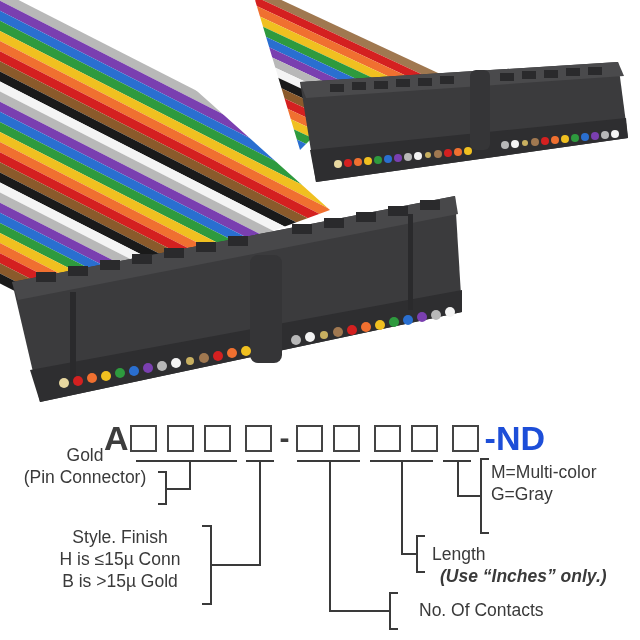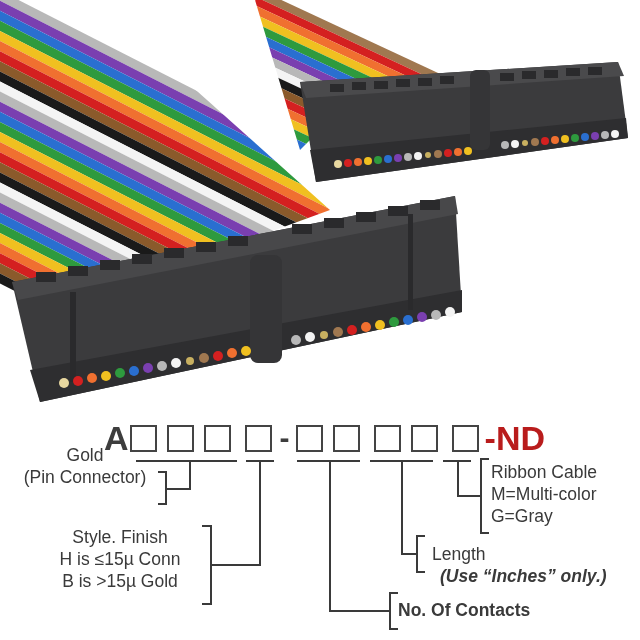--- a/index.html
+++ b/index.html
@@ -4,21 +4,21 @@
   <style>
     html, body { margin: 0; padding: 0; background: #ffffff; }
     body { width: 640px; height: 640px; position: relative; overflow: hidden;
            font-family: "Liberation Sans", sans-serif; color: #3a3a3a; }
     #product { position: absolute; left: 0; top: 0; width: 640px; height: 410px; }
 
     .pn { position: absolute; top: 421px; left: 104px; height: 34px; display: flex; align-items: center; }
     .pn-a { font-weight: bold; font-size: 34px; color: #3d3d3d; line-height: 34px; margin-right: 1px; }
     .pn-box { width: 27px; height: 27px; border: 2px solid #444; box-sizing: border-box; margin-right: 10px; background: #fff; }
     .pn-dash { font-weight: bold; font-size: 30px; color: #3d3d3d; margin: 0 6px 0 -2px; line-height: 30px; }
-    .pn-nd { font-weight: bold; font-size: 34px; color: #b91c1c; line-height: 34px; margin-left: -4px; }
+    .pn-nd { font-weight: bold; font-size: 34px; color: #1d4ed8; line-height: 34px; margin-left: -4px; }
 
     .line { position: absolute; background: #3a3a3a; }
     .lbl { position: absolute; font-size: 17.5px; line-height: 22px; color: #3a3a3a; white-space: nowrap; }
     .center { text-align: center; }
     .bi { font-weight: bold; font-style: italic; margin-left: 8px; }
   </style>
 </head>
 <body>
 
 <svg id="product" viewBox="0 0 640 410" xmlns="http://www.w3.org/2000/svg">
@@ -230,35 +230,34 @@
   <div>H is ≤15µ  Conn</div>
   <div>B is &gt;15µ  Gold</div>
 </div>
 
 <div class="line" style="left:457px;top:461px;width:2px;height:36px;"></div>
 <div class="line" style="left:457px;top:495px;width:24px;height:2px;"></div>
 <div class="line" style="left:480px;top:458px;width:2px;height:76px;"></div>
 <div class="line" style="left:480px;top:458px;width:9px;height:2px;"></div>
 <div class="line" style="left:480px;top:532px;width:9px;height:2px;"></div>
 <div class="lbl" style="left:491px;top:461px;">
-  <div>Ribbon Cable</div>
   <div>M=Multi-color</div>
   <div>G=Gray</div>
 </div>
 
 <div class="line" style="left:401px;top:461px;width:2px;height:94px;"></div>
 <div class="line" style="left:401px;top:553px;width:16px;height:2px;"></div>
 <div class="line" style="left:416px;top:535px;width:2px;height:38px;"></div>
 <div class="line" style="left:416px;top:535px;width:9px;height:2px;"></div>
 <div class="line" style="left:416px;top:571px;width:9px;height:2px;"></div>
 <div class="lbl" style="left:432px;top:543px;">
   <div>Length</div>
   <div class="bi">(Use “Inches” only.)</div>
 </div>
 
 <div class="line" style="left:329px;top:461px;width:2px;height:150px;"></div>
 <div class="line" style="left:329px;top:610px;width:62px;height:2px;"></div>
 <div class="line" style="left:389px;top:592px;width:2px;height:38px;"></div>
 <div class="line" style="left:389px;top:592px;width:9px;height:2px;"></div>
 <div class="line" style="left:389px;top:628px;width:9px;height:2px;"></div>
-<div class="lbl" style="left:398px;top:599px;font-weight:bold;">
+<div class="lbl" style="left:419px;top:599px;">
   <div>No. Of Contacts</div>
 </div>
 
 </body></html>

